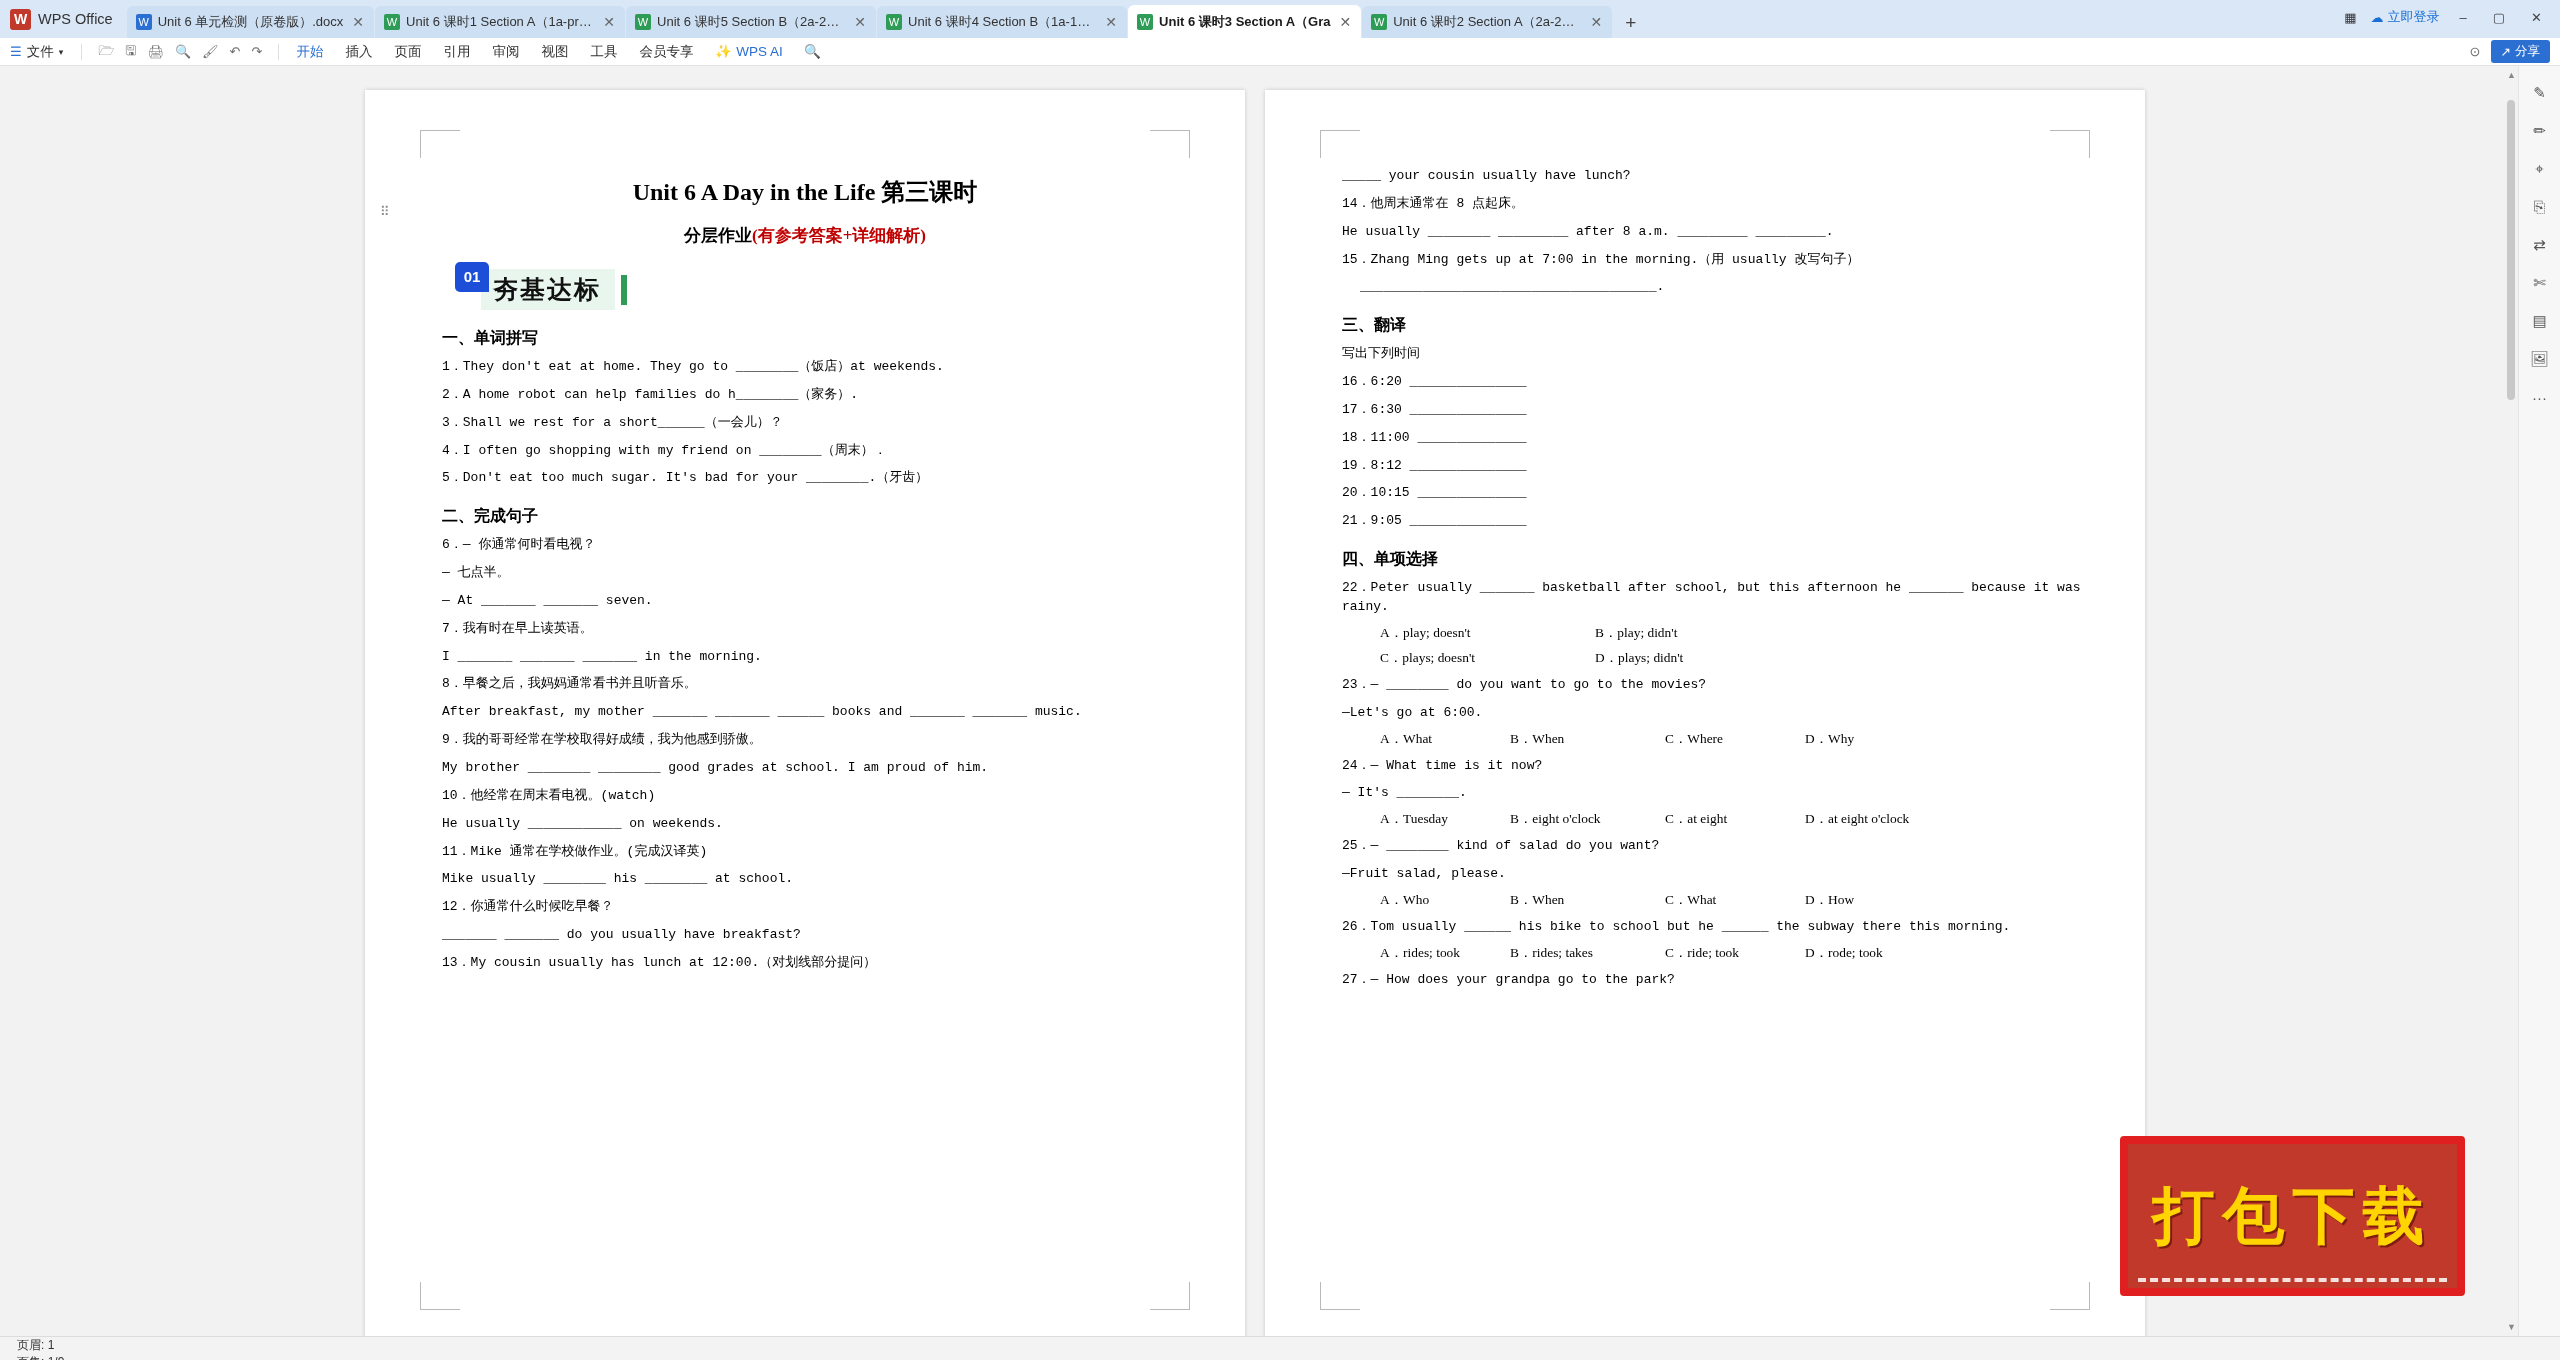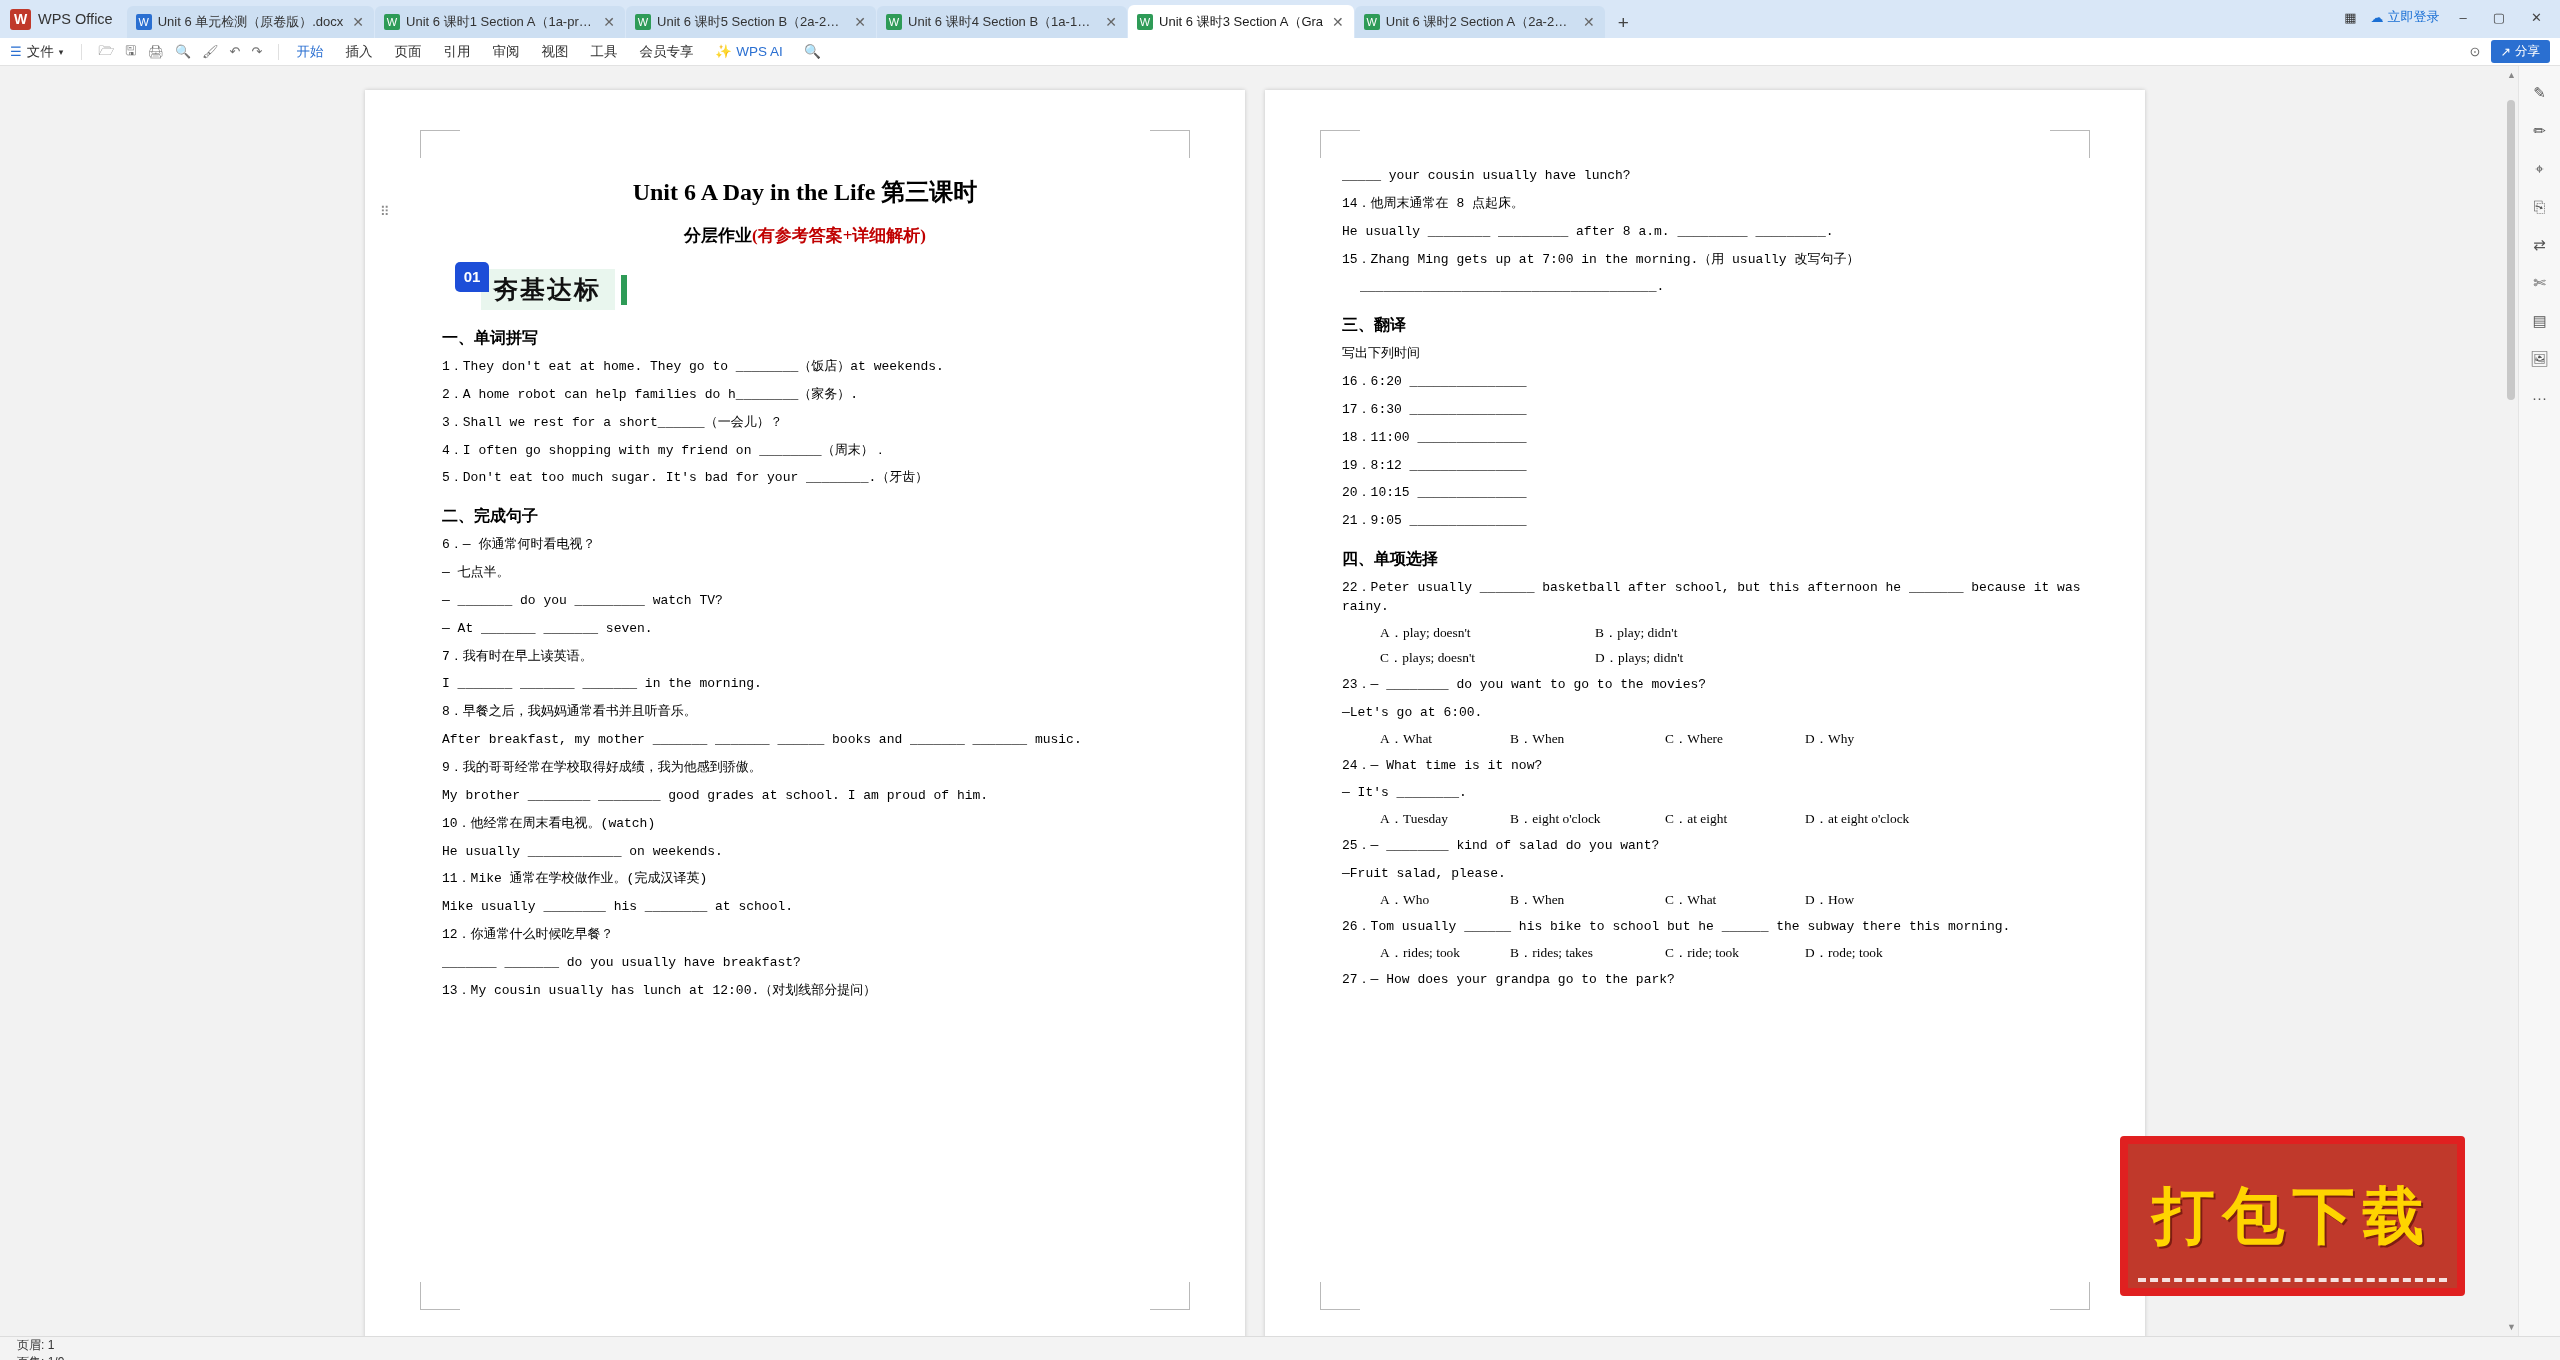--- a/index.html
+++ b/index.html
@@ -27,21 +27,21 @@
     height:32px; display:flex; align-items:center; gap:6px;
     padding:0 10px 0 9px; margin-right:1px;
     border-radius:6px 6px 0 0; background:#cddff2; color:#333;
     font-size:13px; max-width:250px; white-space:nowrap; position:relative;
   }
   .tab .ico { width:16px;height:16px;border-radius:2px;background:#2a6fd1;color:#fff;
     font-size:11px;display:flex;align-items:center;justify-content:center;flex-shrink:0;}
   .tab .label { overflow:hidden; text-overflow:ellipsis; }
   .tab .x { font-size:14px; color:#666; margin-left:3px; }
   .tab.active { background:#ffffff; color:#1b1b1b; height:33px; }
-  .tab.active .label { font-weight:normal; }
+  .tab.active .label { font-weight:bold; }
   .tab.green .ico { background:#2e9b57; }
   .tab.doc .ico { background:#2a6fd1; }
   .newtab { font-size:19px; color:#444; padding:0 12px 4px 12px; }
   .tabbar-right {
     margin-left:auto; display:flex; align-items:center; gap:14px; padding:0 12px 4px 0; height:38px;
   }
   .tabbar-right .item { font-size:13px; color:#333; display:flex; align-items:center; gap:4px; }
   .tabbar-right .blue { color:#1a6fd4; }
   .tabbar-right .winbtn { font-size:13px; color:#444; padding:0 6px; }
   
@@ -253,21 +253,20 @@
         <div class="sec">一、单词拼写</div>
         <div class="q">1．They don't eat at home. They go to  ________（饭店）at weekends.</div>
         <div class="q">2．A home robot can help families do h________（家务）.</div>
         <div class="q">3．Shall we rest for a short______（一会儿）？</div>
         <div class="q">4．I often go shopping with my friend on ________（周末）．</div>
         <div class="q">5．Don't eat too much sugar. It's bad for your ________.（牙齿）</div>
 
         <div class="sec">二、完成句子</div>
         <div class="q">6．— 你通常何时看电视？</div>
         <div class="q">— 七点半。</div>
-        <div class="q">— _______ do you _________ watch TV?</div>
         <div class="q">— At _______ _______ seven.</div>
         <div class="q">7．我有时在早上读英语。</div>
         <div class="q">I _______ _______ _______ in the morning.</div>
         <div class="q">8．早餐之后，我妈妈通常看书并且听音乐。</div>
         <div class="q">After breakfast, my mother _______ _______ ______ books and _______ _______ music.</div>
         <div class="q">9．我的哥哥经常在学校取得好成绩，我为他感到骄傲。</div>
         <div class="q">My brother ________ ________ good grades at school. I am proud of him.</div>
         <div class="q">10．他经常在周末看电视。(watch)</div>
         <div class="q">He usually ____________ on weekends.</div>
         <div class="q">11．Mike 通常在学校做作业。(完成汉译英)</div>

